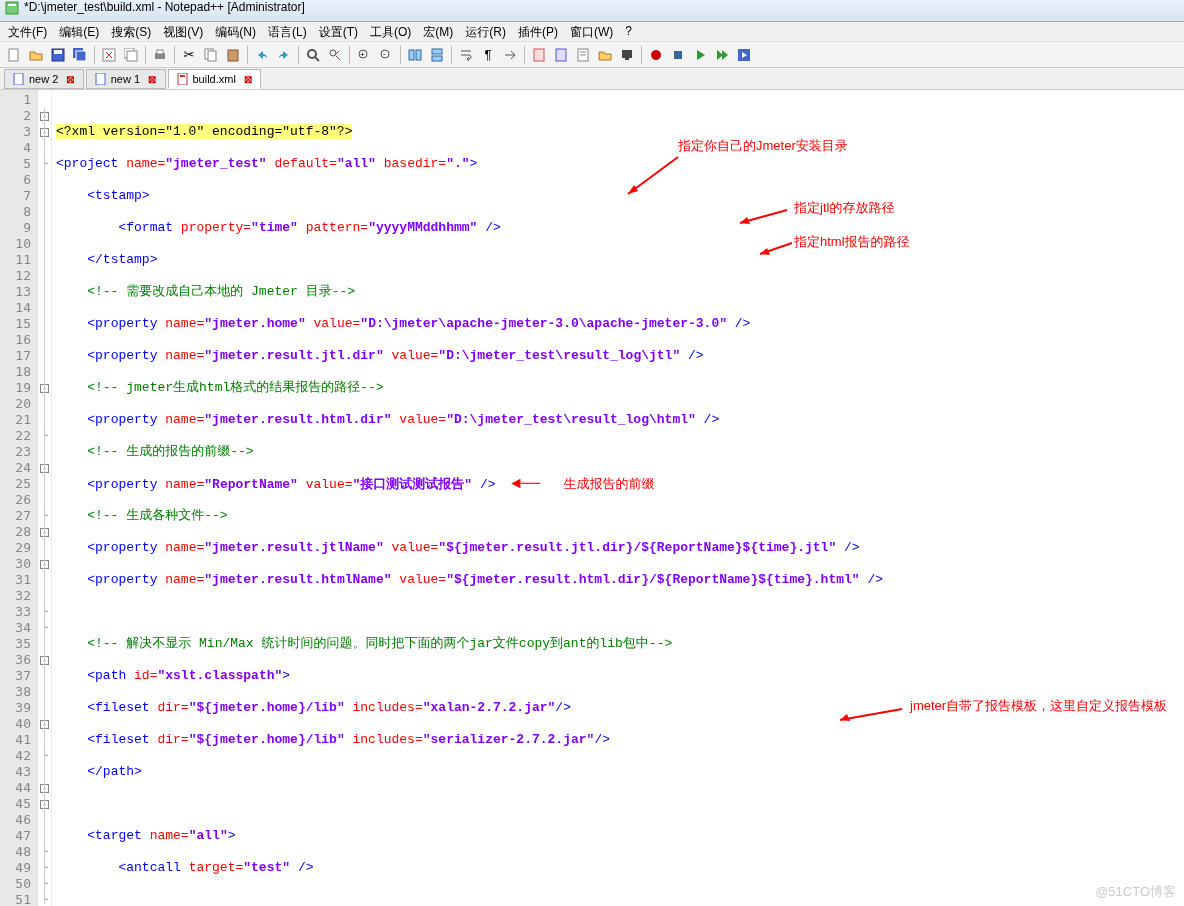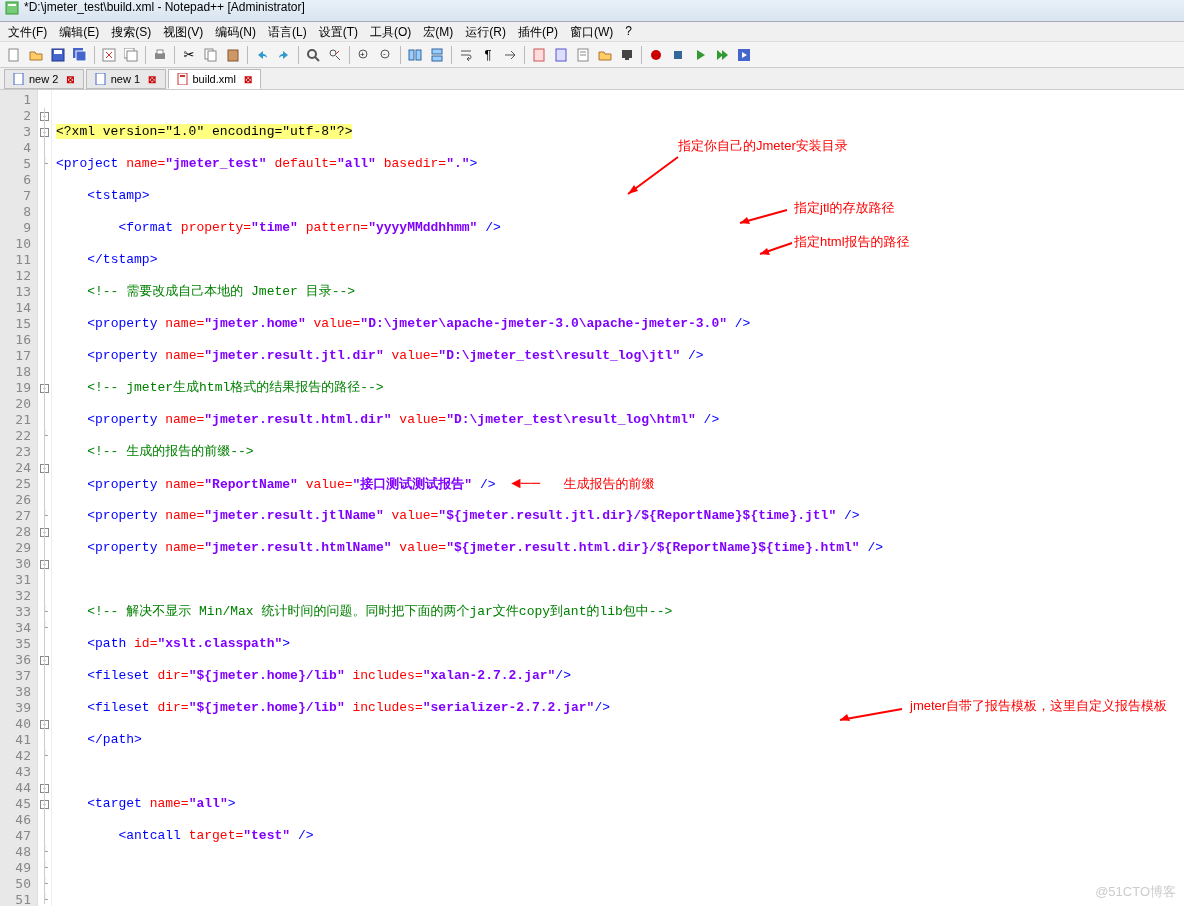--- a/index.html
+++ b/index.html
@@ -380,20 +380,21 @@
 <div class="code-line">    <span class="t-tag">&lt;</span><span class="t-tag">tstamp</span><span class="t-tag">&gt;</span></div>
 <div class="code-line">        <span class="t-tag">&lt;</span><span class="t-tag">format</span> <span class="t-attr">property=</span><span class="t-str">"time"</span> <span class="t-attr">pattern=</span><span class="t-str">"yyyyMMddhhmm"</span> <span class="t-tag">/&gt;</span></div>
 <div class="code-line">    <span class="t-tag">&lt;/</span><span class="t-tag">tstamp</span><span class="t-tag">&gt;</span></div>
 <div class="code-line">    <span class="t-comment">&lt;!-- 需要改成自己本地的 Jmeter 目录--&gt;</span></div>
 <div class="code-line">    <span class="t-tag">&lt;</span><span class="t-tag">property</span> <span class="t-attr">name=</span><span class="t-str">"jmeter.home"</span> <span class="t-attr">value=</span><span class="t-str">"D:\jmeter\apache-jmeter-3.0\apache-jmeter-3.0"</span> <span class="t-tag">/&gt;</span></div>
 <div class="code-line">    <span class="t-tag">&lt;</span><span class="t-tag">property</span> <span class="t-attr">name=</span><span class="t-str">"jmeter.result.jtl.dir"</span> <span class="t-attr">value=</span><span class="t-str">"D:\jmeter_test\result_log\jtl"</span> <span class="t-tag">/&gt;</span></div>
 <div class="code-line">    <span class="t-comment">&lt;!-- jmeter生成html格式的结果报告的路径--&gt;</span></div>
 <div class="code-line">    <span class="t-tag">&lt;</span><span class="t-tag">property</span> <span class="t-attr">name=</span><span class="t-str">"jmeter.result.html.dir"</span> <span class="t-attr">value=</span><span class="t-str">"D:\jmeter_test\result_log\html"</span> <span class="t-tag">/&gt;</span></div>
 <div class="code-line">    <span class="t-comment">&lt;!-- 生成的报告的前缀--&gt;</span></div>
 <div class="code-line">    <span class="t-tag">&lt;</span><span class="t-tag">property</span> <span class="t-attr">name=</span><span class="t-str">"ReportName"</span> <span class="t-attr">value=</span><span class="t-str">"接口测试测试报告"</span> <span class="t-tag">/&gt;</span>  <span class="arrow-l">◄──</span>   <span class="annot" style="position:static">生成报告的前缀</span></div>
+<div class="code-line">    <span class="t-comment">&lt;!-- 生成各种文件--&gt;</span></div>
 <div class="code-line">    <span class="t-tag">&lt;</span><span class="t-tag">property</span> <span class="t-attr">name=</span><span class="t-str">"jmeter.result.jtlName"</span> <span class="t-attr">value=</span><span class="t-str">"${jmeter.result.jtl.dir}/${ReportName}${time}.jtl"</span> <span class="t-tag">/&gt;</span></div>
 <div class="code-line">    <span class="t-tag">&lt;</span><span class="t-tag">property</span> <span class="t-attr">name=</span><span class="t-str">"jmeter.result.htmlName"</span> <span class="t-attr">value=</span><span class="t-str">"${jmeter.result.html.dir}/${ReportName}${time}.html"</span> <span class="t-tag">/&gt;</span></div>
 <div class="code-line"> </div>
 <div class="code-line">    <span class="t-comment">&lt;!-- 解决不显示 Min/Max 统计时间的问题。同时把下面的两个jar文件copy到ant的lib包中--&gt;</span></div>
 <div class="code-line">    <span class="t-tag">&lt;</span><span class="t-tag">path</span> <span class="t-attr">id=</span><span class="t-str">"xslt.classpath"</span><span class="t-tag">&gt;</span></div>
 <div class="code-line">    <span class="t-tag">&lt;</span><span class="t-tag">fileset</span> <span class="t-attr">dir=</span><span class="t-str">"${jmeter.home}/lib"</span> <span class="t-attr">includes=</span><span class="t-str">"xalan-2.7.2.jar"</span><span class="t-tag">/&gt;</span></div>
 <div class="code-line">    <span class="t-tag">&lt;</span><span class="t-tag">fileset</span> <span class="t-attr">dir=</span><span class="t-str">"${jmeter.home}/lib"</span> <span class="t-attr">includes=</span><span class="t-str">"serializer-2.7.2.jar"</span><span class="t-tag">/&gt;</span></div>
 <div class="code-line">    <span class="t-tag">&lt;/</span><span class="t-tag">path</span><span class="t-tag">&gt;</span></div>
 <div class="code-line"> </div>
 <div class="code-line">    <span class="t-tag">&lt;</span><span class="t-tag">target</span> <span class="t-attr">name=</span><span class="t-str">"all"</span><span class="t-tag">&gt;</span></div>

